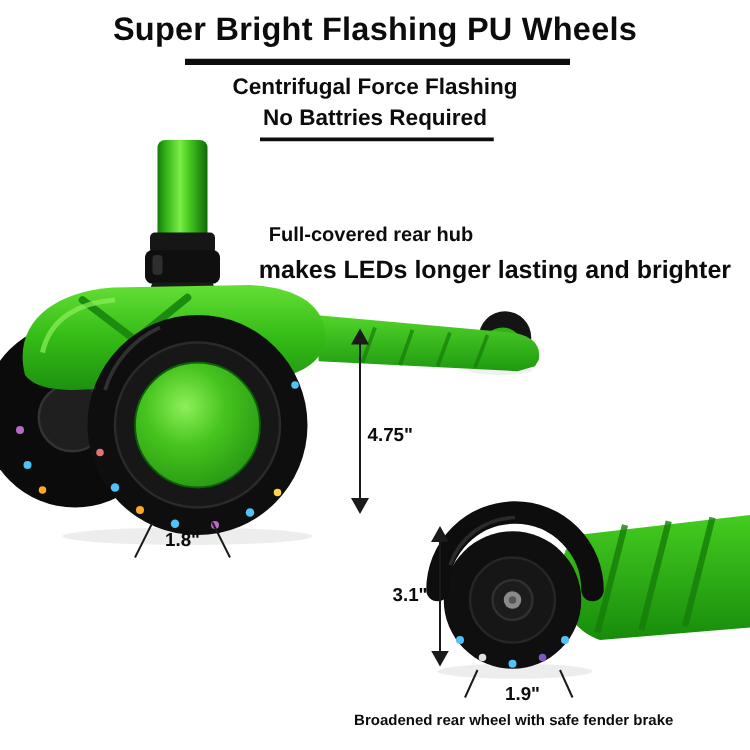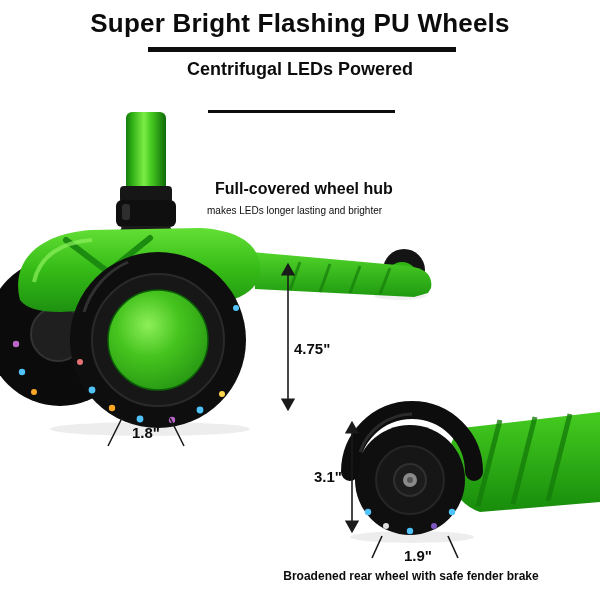--- a/index.html
+++ b/index.html
@@ -11,21 +11,21 @@
   .canvas{position:absolute;inset:0;width:508px;height:600px;}
   .art{position:absolute;left:0;top:0;z-index:1;}
   .txt{position:absolute;z-index:3;white-space:nowrap;}
   .title{top:8px;left:0;width:600px;text-align:center;font-size:26px;font-weight:700;letter-spacing:.2px;}
   .rule{position:absolute;background:#0d0d0d;z-index:3;}
   .rule-main{left:148px;top:47px;width:308px;height:5px;}
   .rule-sub{left:208px;top:110px;width:187px;height:3px;}
   .sub1{top:59px;left:0;width:600px;text-align:center;font-size:18px;font-weight:600;}
   .sub2{top:84px;left:0;width:600px;text-align:center;font-size:18px;font-weight:600;}
   .hub1{left:215px;top:180px;font-size:16px;font-weight:600;}
-  .hub2{left:207px;top:205px;font-size:10px;font-weight:400;}
+  .hub2{left:207px;top:205px;font-size:20px;font-weight:700;}
   .meas{font-size:15px;font-weight:600;}
   .m-deck{left:294px;top:340px;}
   .m-fw{left:124px;top:424px;width:44px;text-align:center;}
   .m-rh{left:314px;top:468px;}
   .m-rw{left:398px;top:547px;width:40px;text-align:center;}
   .caption{left:225px;top:569px;width:372px;text-align:center;font-size:12px;font-weight:700;white-space:nowrap;}
 </style>
 </head>
 <body>
 
@@ -143,24 +143,25 @@
       <line x1="108" y1="446" x2="122" y2="418"></line>
       <line x1="170" y1="418" x2="184" y2="446"></line>
       <line x1="352" y1="424" x2="352" y2="530" marker-start="url(#mA)" marker-end="url(#mA)"></line>
       <line x1="382" y1="536" x2="372" y2="558"></line>
       <line x1="448" y1="536" x2="458" y2="558"></line>
     </g>
   </svg>
 
   <div class="txt title">Super Bright Flashing PU Wheels</div>
   <div class="rule rule-main"></div>
-  <div class="txt sub1">Centrifugal LEDs Powered</div>
+  <div class="txt sub1">Centrifugal Force Flashing</div>
+  <div class="txt sub2">No Battries Required</div>
   <div class="rule rule-sub"></div>
 
-  <div class="txt hub1">Full-covered wheel hub</div>
+  <div class="txt hub1">Full-covered rear hub</div>
   <div class="txt hub2">makes LEDs longer lasting and brighter</div>
 
   <div class="txt meas m-deck">4.75"</div>
   <div class="txt meas m-fw">1.8"</div>
   <div class="txt meas m-rh">3.1"</div>
   <div class="txt meas m-rw">1.9"</div>
 
   <div class="txt caption">Broadened rear wheel with safe fender brake</div>
 </div>
 

